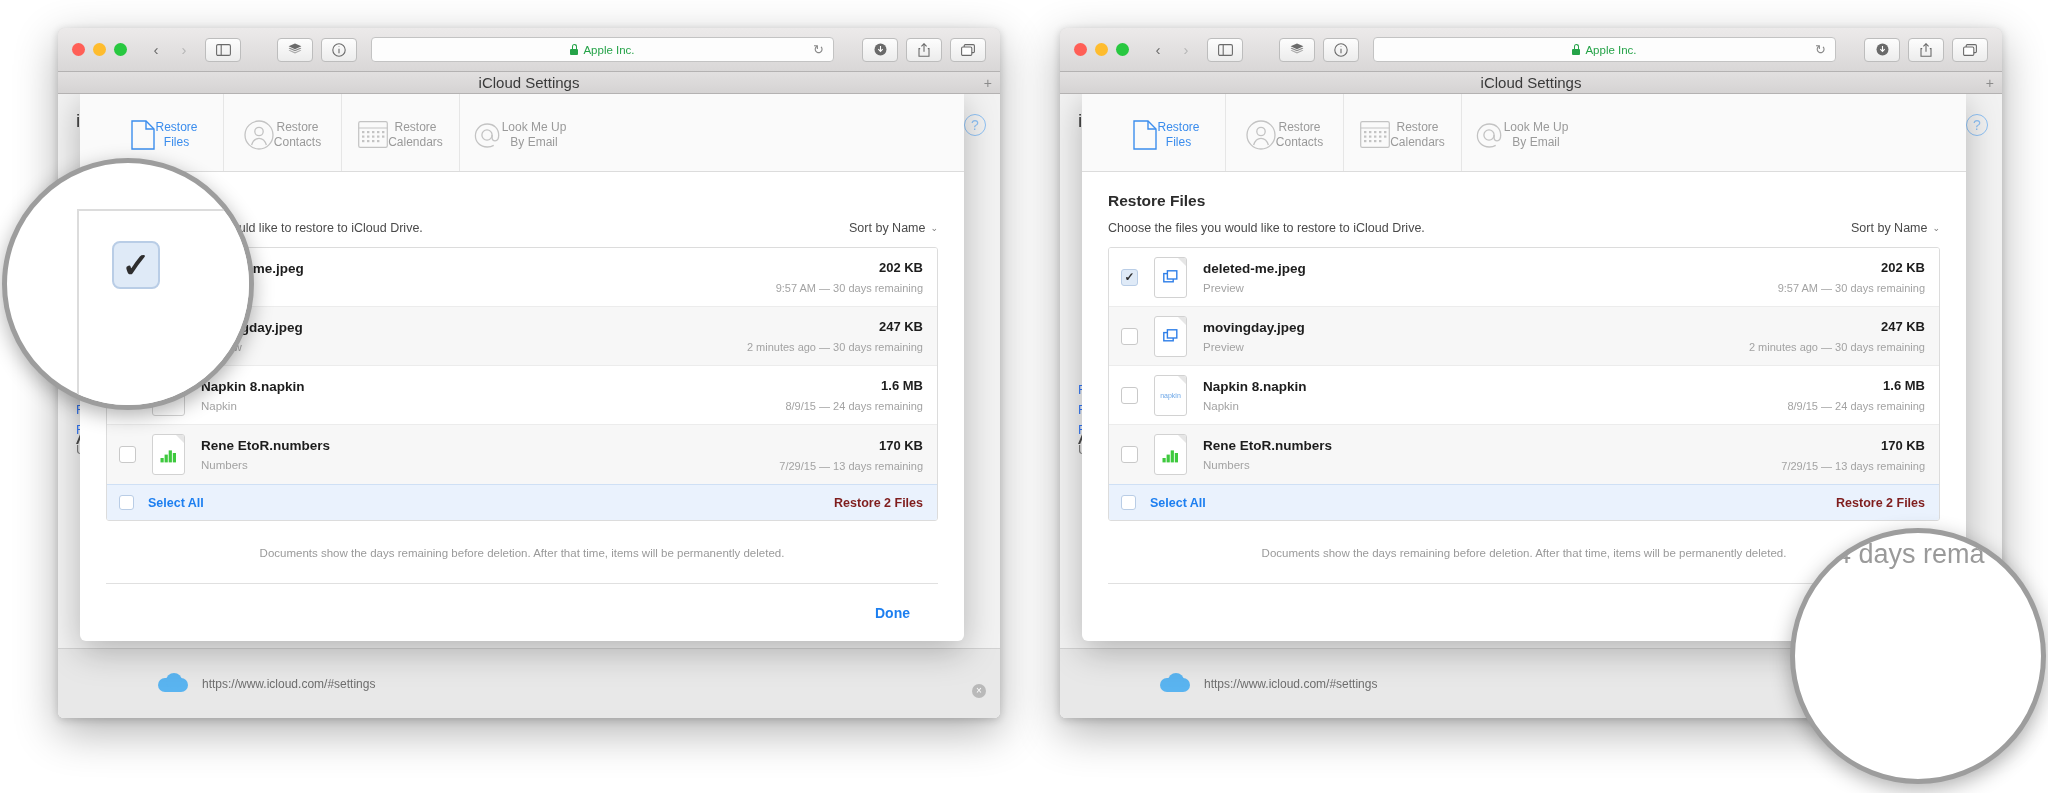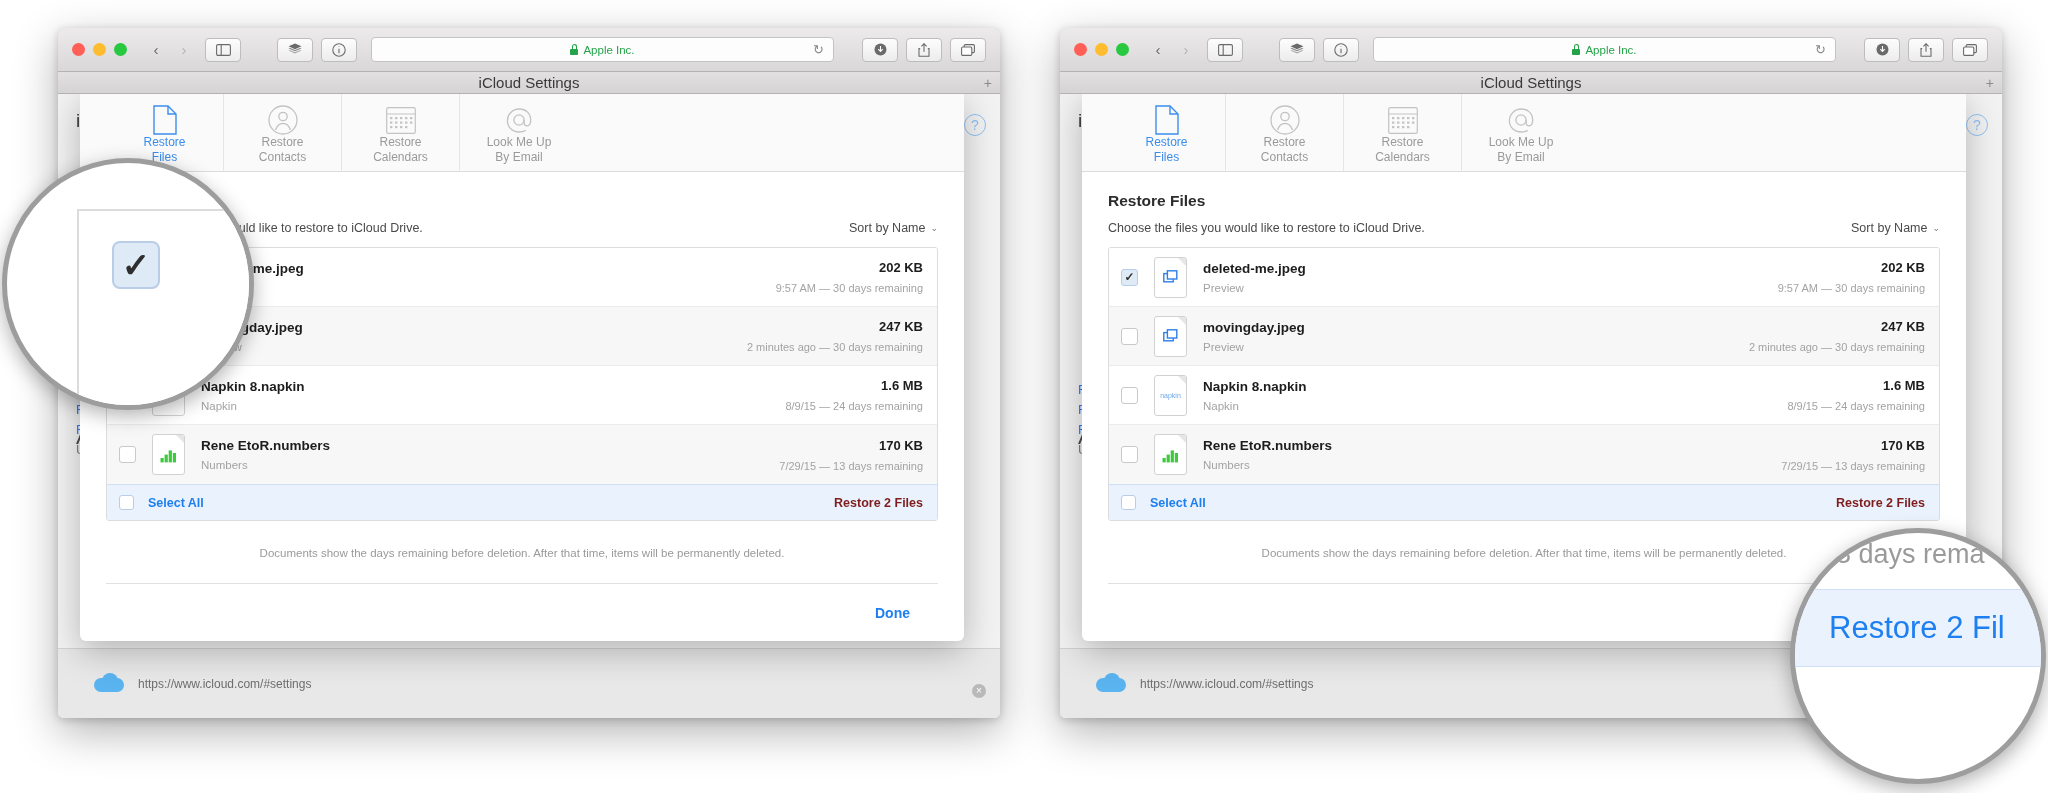--- a/index.html
+++ b/index.html
@@ -95,21 +95,21 @@
   .bg-help {
     position: absolute; right: 14px; top: 20px;
     width: 22px; height: 22px; border-radius: 50%;
     border: 1.5px solid #8fc2f5; color: #8fc2f5;
     display: flex; align-items: center; justify-content: center;
     font-size: 14px;
   }
   .bg-bottombar {
     position: absolute; left: 0; right: 0; bottom: 0; height: 70px;
     background: #e8e8e8; border-top: 1px solid #d2d2d2;
-    display: flex; align-items: center; padding-left: 36px; gap: 10px;
+    display: flex; align-items: center; padding-left: 100px; gap: 10px;
   }
   .bg-url { font-size: 12px; color: #6e6e6e; }
   .bg-cloudicon { width: 34px; height: 22px; position: relative; }
   .bg-cloudicon .c1 { position: absolute; left: 0; top: 5px; width: 30px; height: 14px; background: #5ab4f0; border-radius: 9px; }
   .bg-cloudicon .c2 { position: absolute; left: 8px; top: 0px; width: 16px; height: 16px; background: #5ab4f0; border-radius: 50%; }
   .bg-close {
     position: absolute; right: 14px; bottom: 20px;
     width: 14px; height: 14px; border-radius: 50%;
     background: #b9b9b9; color: #fff; font-size: 10px; line-height: 14px;
     text-align: center;
@@ -123,21 +123,21 @@
     box-shadow: 0 10px 34px rgba(0,0,0,0.26);
     overflow: hidden;
   }
 
   .sheet-tabs {
     height: 78px; background: #fafafa;
     border-bottom: 1px solid #dcdcdc;
     display: flex; padding-left: 26px;
   }
   .stab {
-    width: 118px; display: flex; flex-direction: column;
+    width: 118px; display: flex; flex-direction: row;
     align-items: center; justify-content: center; 
     border-right: 1px solid #e6e6e6;
     padding-top: 4px;
   }
   .stab:last-child { border-right: none; }
   .stab .lbl {
     font-size: 12px; color: #9a9a9a; line-height: 1.18;
     text-align: center; white-space: pre-line;
   }
   .stab.active .lbl { color: #3b8ded; }
@@ -791,20 +791,17 @@
     <div class="lens-inner">
       <div class="big-panel"></div>
       <div class="big-cbox">
         <span class="tick">✓</span>
       </div>
     </div>
   </div>
 
   <div class="lens lens-right">
     <div class="lens-inner">
-      <div class="lens-days">13 days rema</div>
-      <div class="lens-band">
-        <span class="lens-restore">Restore 2 Fil</span>
-      </div>
+      <div class="lens-days">14 days rema</div>
     </div>
   </div>
 
 </div>
 
 </body></html>

